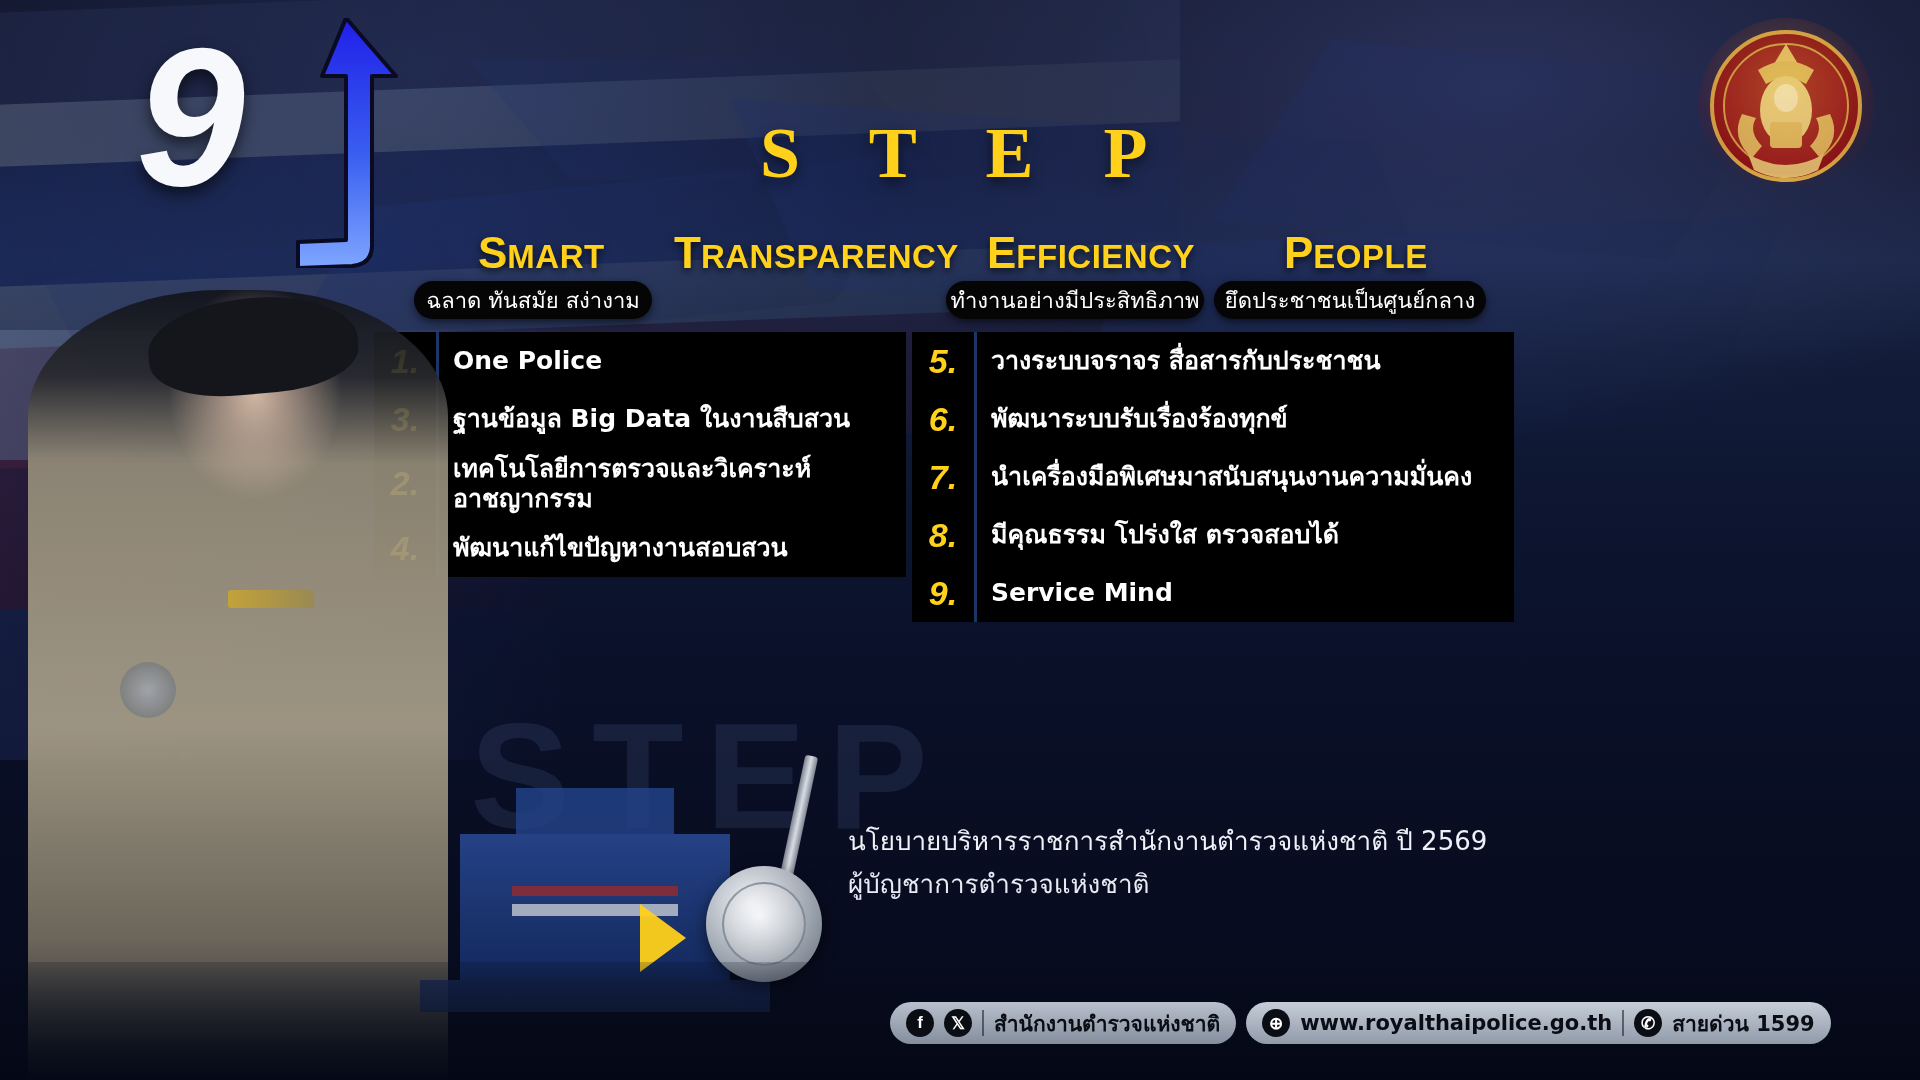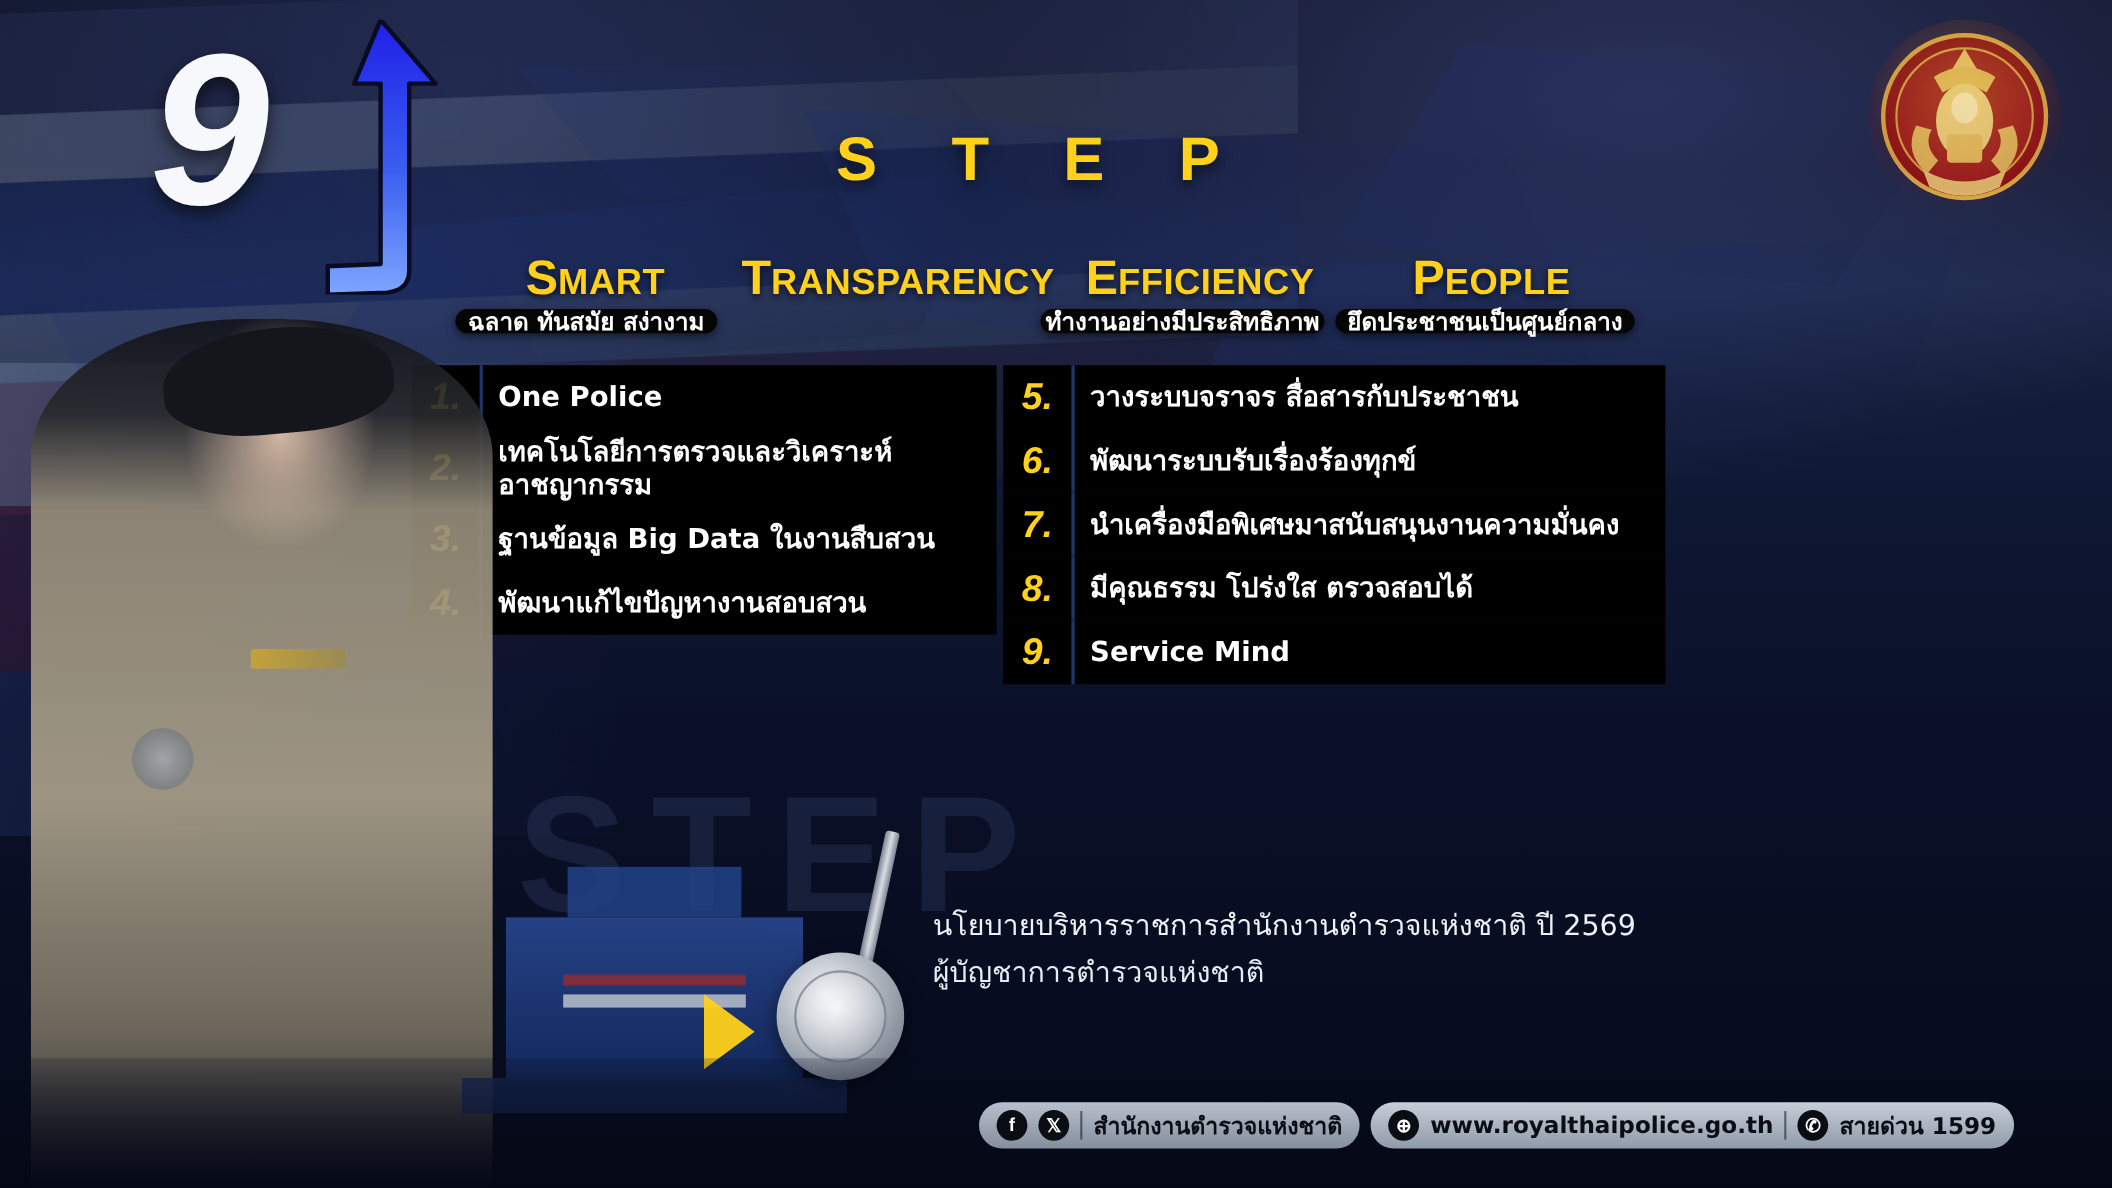--- a/index.html
+++ b/index.html
@@ -46,37 +46,37 @@
   .emblem .ring{position:absolute;inset:0;border-radius:50%;
     background:radial-gradient(circle at 50% 40%,rgba(210,170,60,.30),rgba(120,20,25,.18) 62%,rgba(0,0,0,0) 74%);}
 
   
   .nine{position:absolute;left:136px;top:22px;font-size:196px;line-height:.98;font-weight:900;font-style:italic;
     color:#f7f8fb;font-family:"Liberation Sans",sans-serif;text-shadow:0 7px 16px rgba(0,0,0,.6);letter-spacing:-6px;}
   .arrow{position:absolute;left:288px;top:18px;width:120px;height:250px;}
   .kaona{position:absolute;left:278px;top:88px;font-size:88px;font-weight:700;color:#fff;
     text-shadow:0 6px 14px rgba(0,0,0,.65);white-space:nowrap;}
 
-  .stepword{position:absolute;left:760px;top:112px;font-size:56px;font-weight:900;letter-spacing:26px;
-    color:#ffd11a;font-family:Liberation Sans, sans-serif;text-shadow:0 5px 12px rgba(0,0,0,.55);}
+  .stepword{position:absolute;left:760px;top:112px;font-size:72px;font-weight:900;letter-spacing:26px;
+    color:#ffd11a;font-family:Liberation Serif, serif;text-shadow:0 5px 12px rgba(0,0,0,.55);}
 
   
   .heads{position:absolute;left:372px;top:228px;width:1160px;height:46px;}
   .head{position:absolute;color:#ffd11a;font-family:"Liberation Sans",sans-serif;font-weight:800;white-space:nowrap;
     text-shadow:0 3px 7px rgba(0,0,0,.7);}
   .head .cap{font-size:44px;}
   .head .rest{font-size:33px;letter-spacing:.5px;}
   .h0{left:106px;top:0;}
   .h1{left:302px;top:0;}
   .h2{left:615px;top:0;}
   .h3{left:912px;top:0;}
 
   
-  .pill{position:absolute;background:#050505;border-radius:22px;color:#fff;font-size:22px;font-weight:700;
-    display:flex;align-items:center;justify-content:center;height:22px;box-shadow:0 3px 9px rgba(0,0,0,.55);}
+  .pill{position:absolute;background:#050505;border-radius:22px;color:#fff;font-size:22px;font-weight:400;
+    display:flex;align-items:center;justify-content:center;height:38px;box-shadow:0 3px 9px rgba(0,0,0,.55);}
   .p0{left:414px;top:281px;width:238px;}
   .p1{left:690px;top:281px;width:252px;}
   .p2{left:946px;top:281px;width:258px;}
   .p3{left:1214px;top:281px;width:272px;}
 
   
   .col{position:absolute;display:flex;flex-direction:column;gap:0;}
   .colL{left:374px;top:332px;width:532px;}
   .colR{left:912px;top:332px;width:602px;}
   .row{display:flex;align-items:stretch;background:#000;min-height:58px;}
@@ -219,33 +219,33 @@
   <div class="col colL">
     <div class="row">
       <div class="num">1.</div>
       <div class="txt">
         <div>
             <span>One Police</span>
           </div>
       </div>
     </div>
     <div class="row">
+      <div class="num">3.</div>
+      <div class="txt">
+        <div>
+            <span>ฐานข้อมูล Big Data ในงานสืบสวน</span>
+          </div>
+      </div>
+    </div>
+    <div class="row">
       <div class="num">2.</div>
       <div class="txt">
         <div>
             <span>เทคโนโลยีการตรวจและวิเคราะห์</span>
              <span>อาชญากรรม</span>
-          </div>
-      </div>
-    </div>
-    <div class="row">
-      <div class="num">3.</div>
-      <div class="txt">
-        <div>
-            <span>ฐานข้อมูล Big Data ในงานสืบสวน</span>
           </div>
       </div>
     </div>
     <div class="row">
       <div class="num">4.</div>
       <div class="txt">
         <div>
             <span>พัฒนาแก้ไขปัญหางานสอบสวน</span>
           </div>
       </div>

